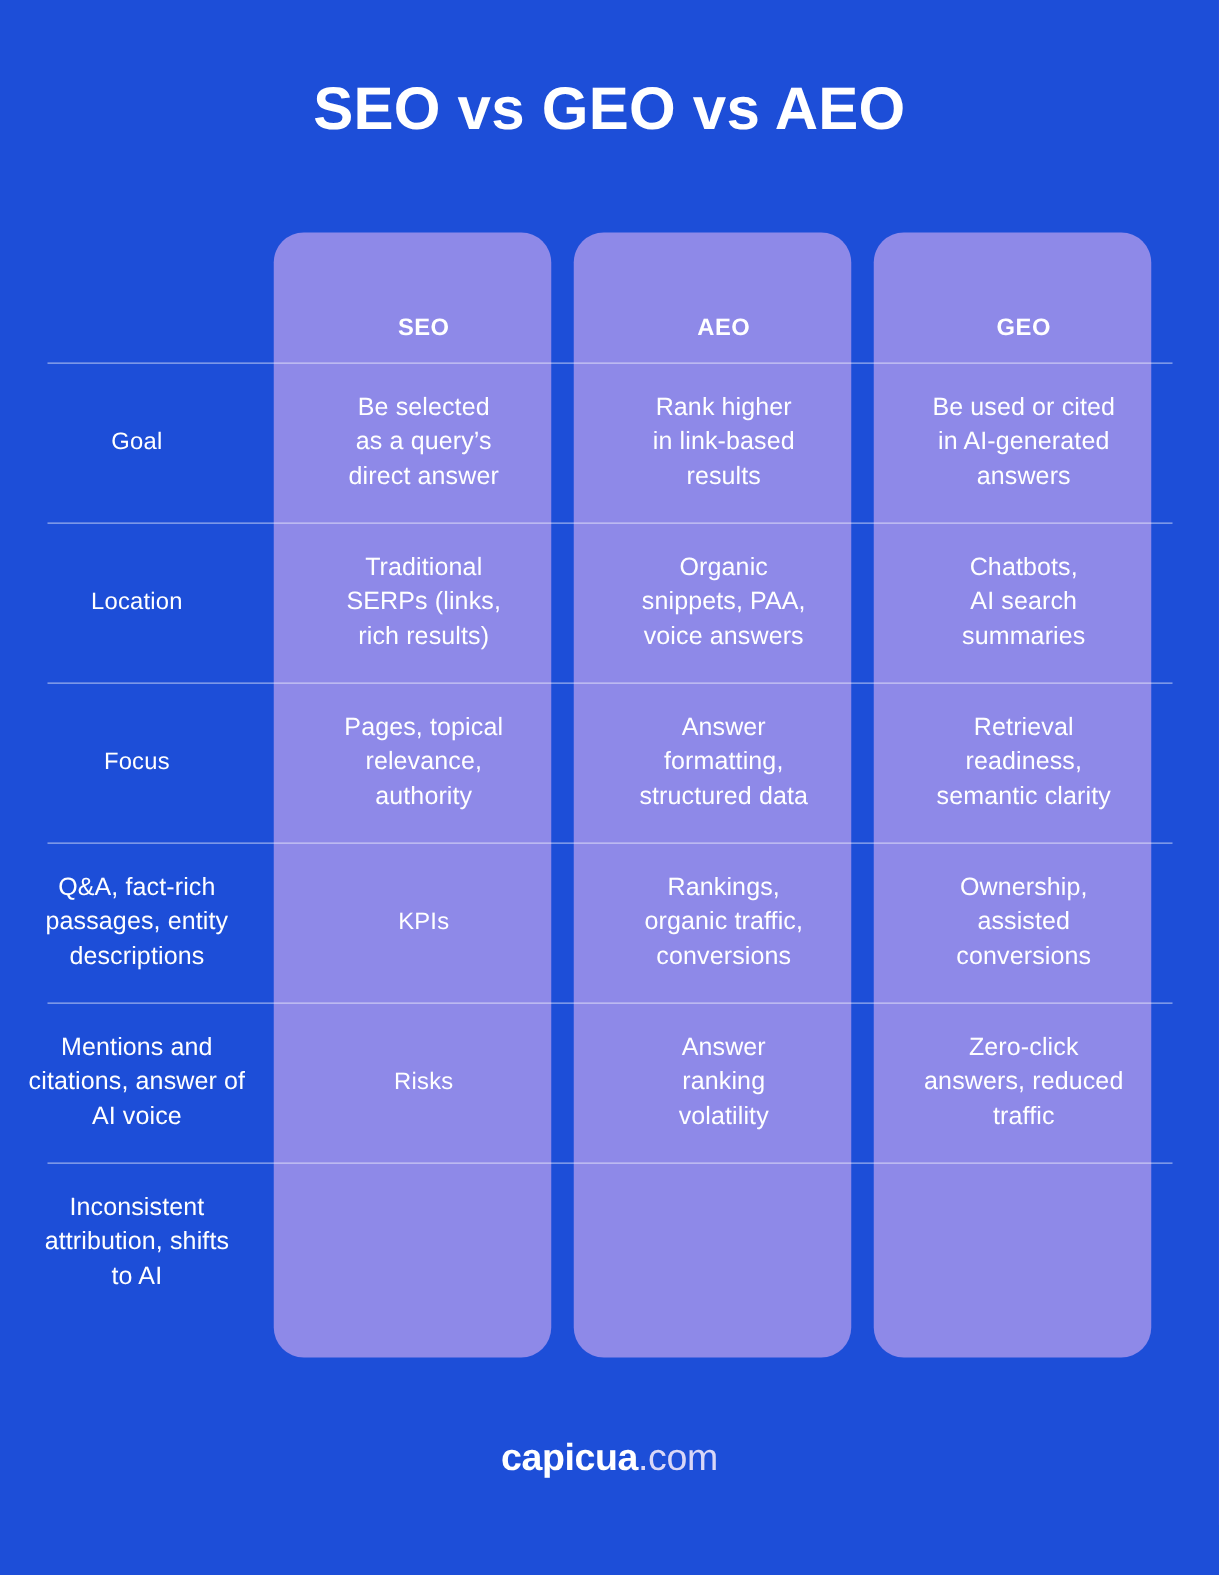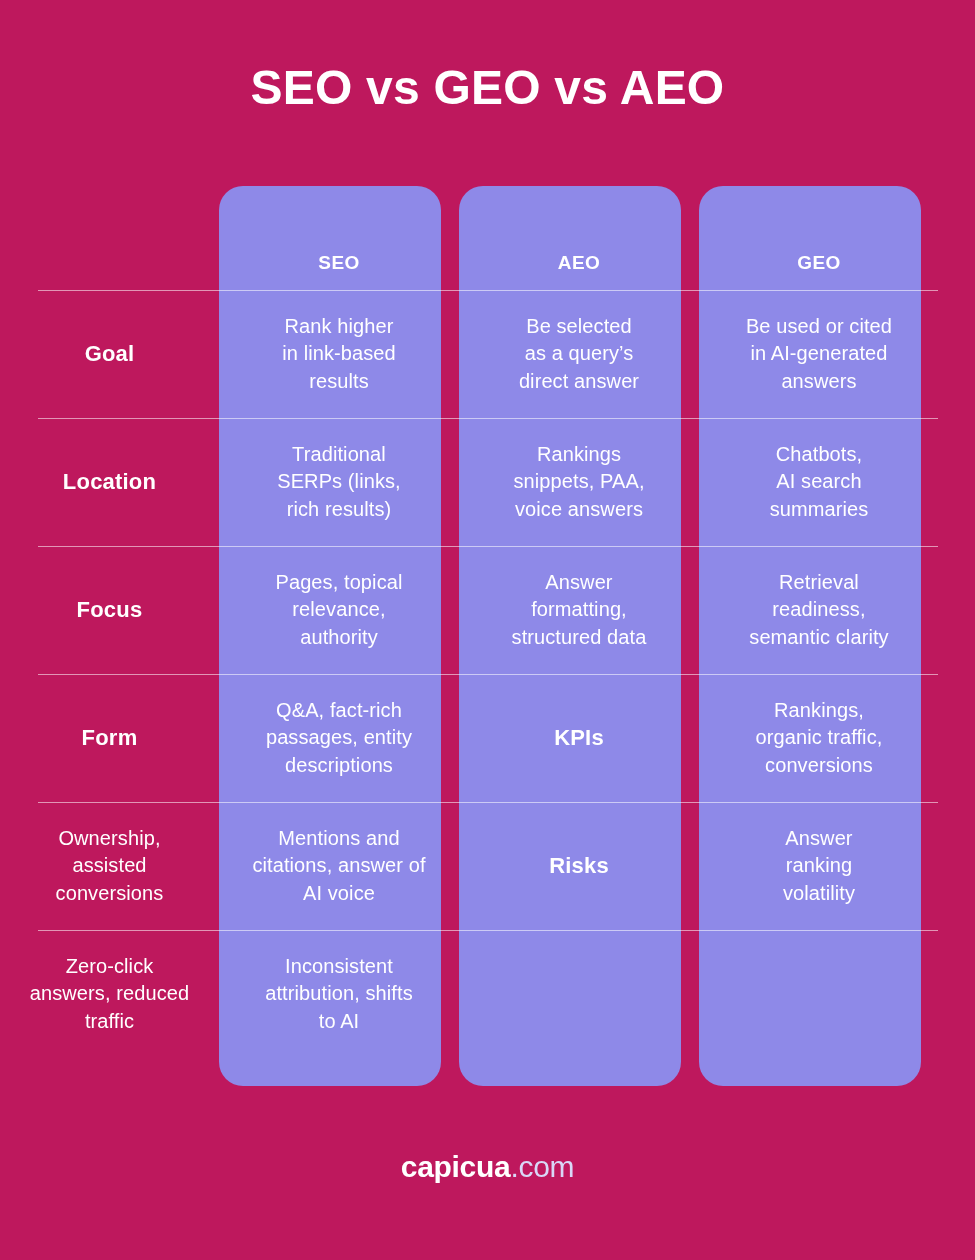--- a/index.html
+++ b/index.html
@@ -13,21 +13,21 @@
     background: #5750e6;
     font-family: "Liberation Sans", sans-serif;
     -webkit-font-smoothing: antialiased;
     overflow: hidden;
   }
 
   .poster {
     position: relative;
     width: 975px;
     height: 1260px;
-    background: #be185d;
+    background: #1d4ed8;
   }
 
   
   .title {
     position: absolute;
     top: 62px;
     left: 0;
     width: 975px;
     text-align: center;
     color: #ffffff;
@@ -92,22 +92,22 @@
     font-size: 19px;
     font-weight: bold;
     letter-spacing: 0.4px;
     align-self: end;
     padding-bottom: 16px;
     margin-top: 12px;
   }
 
   .row-label {
     color: #ffffff;
-    font-size: 22px;
-    font-weight: bold;
+    font-size: 19px;
+    font-weight: normal;
     letter-spacing: 0.2px;
   }
 
   .data-cell {
     color: #ffffff;
     font-size: 20px;
     font-weight: normal;
     line-height: 1.38;
     letter-spacing: 0.1px;
   }
@@ -159,51 +159,51 @@
     <div class="grid">
 
       <div class="cell"></div>
       <div class="cell head-label">SEO</div>
       <div class="cell head-label">AEO</div>
       <div class="cell head-label">GEO</div>
 
       <div class="cell row-label">Goal</div>
       <div class="cell data-cell">
           <div>
+            <span>Be selected</span>
+            <span>as a query’s</span>
+            <span>direct answer</span>
+          </div>
+        </div>
+      <div class="cell data-cell">
+          <div>
             <span>Rank higher</span>
             <span>in link-based</span>
             <span>results</span>
           </div>
         </div>
       <div class="cell data-cell">
           <div>
-            <span>Be selected</span>
-            <span>as a query’s</span>
-            <span>direct answer</span>
-          </div>
-        </div>
-      <div class="cell data-cell">
-          <div>
             <span>Be used or cited</span>
             <span>in AI-generated</span>
             <span>answers</span>
           </div>
         </div>
 
       <div class="cell row-label">Location</div>
       <div class="cell data-cell">
           <div>
             <span>Traditional</span>
             <span>SERPs (links,</span>
             <span>rich results)</span>
           </div>
         </div>
       <div class="cell data-cell">
           <div>
-            <span>Rankings</span>
+            <span>Organic</span>
             <span>snippets, PAA,</span>
             <span>voice answers</span>
           </div>
         </div>
       <div class="cell data-cell">
           <div>
             <span>Chatbots,</span>
             <span>AI search</span>
             <span>summaries</span>
           </div>
@@ -225,21 +225,20 @@
           </div>
         </div>
       <div class="cell data-cell">
           <div>
             <span>Retrieval</span>
             <span>readiness,</span>
             <span>semantic clarity</span>
           </div>
         </div>
 
-      <div class="cell row-label">Form</div>
       <div class="cell data-cell">
           <div>
             <span>Q&amp;A, fact-rich</span>
             <span>passages, entity</span>
             <span>descriptions</span>
           </div>
         </div>
 
       <div class="cell row-label">KPIs</div>
       <div class="cell data-cell">

